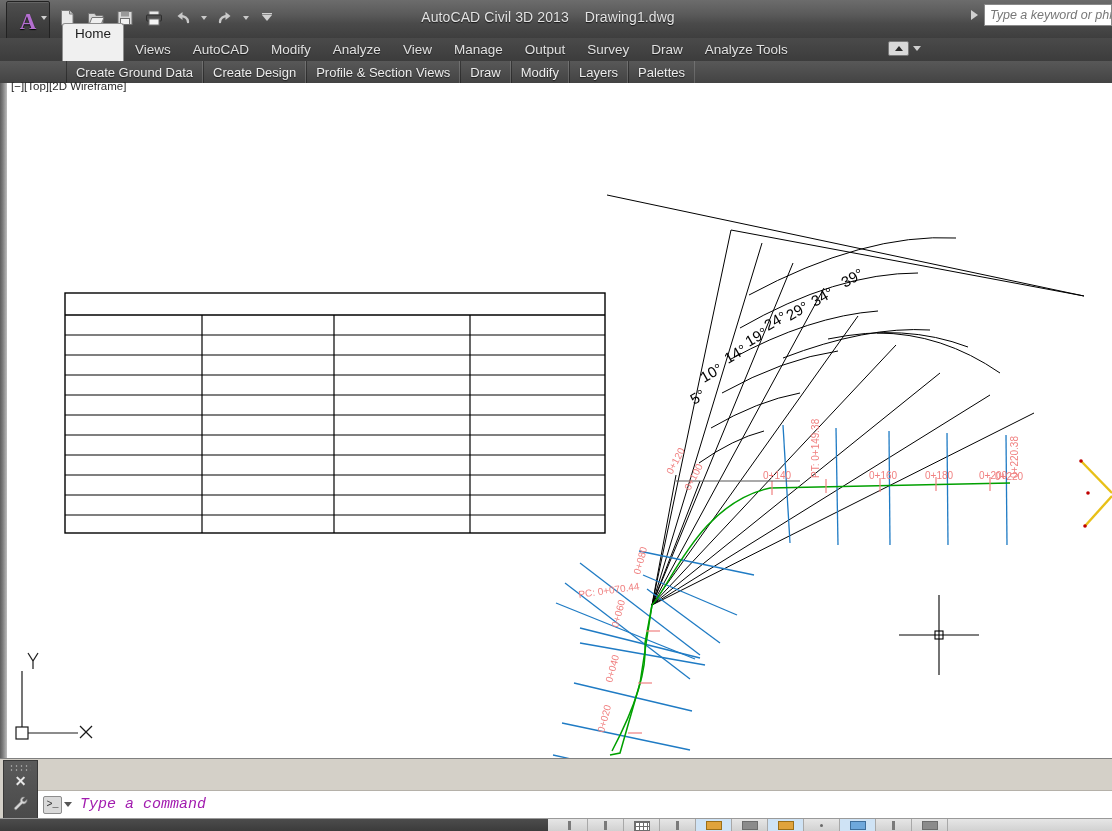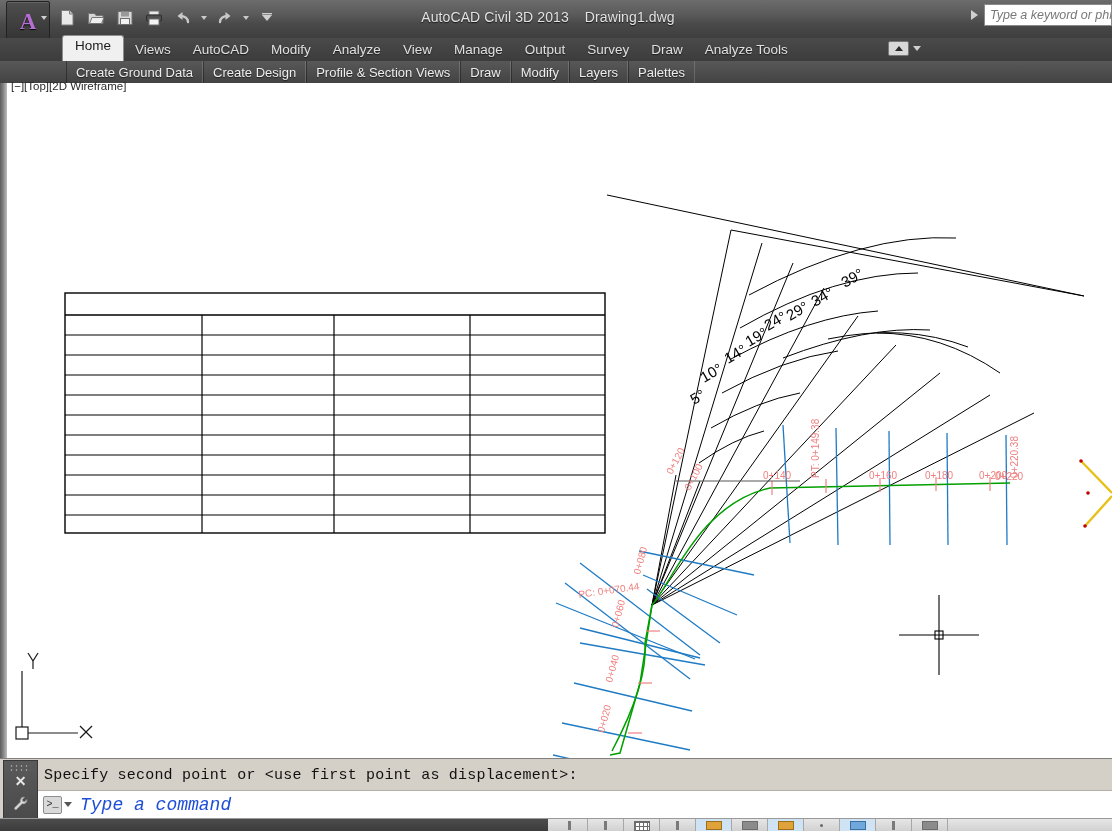--- a/index.html
+++ b/index.html
@@ -76,21 +76,21 @@
     border-bottom:1px solid #2a2a2a;
   }
   .tabs-inner{position:absolute;left:62px;top:0;display:flex;align-items:flex-end;height:23px;}
   .tab{
     font-size:13.5px;color:#e0e0e0;padding:3px 11px 4px 11px;
     text-shadow:0 1px 1px rgba(0,0,0,.6);white-space:nowrap;line-height:15px;
   }
   .tab.active{
     background:#f0f0f0;color:#1b1b1b;text-shadow:none;
     border:1px solid #8e8e8e;border-bottom:none;
-    border-radius:3px 3px 0 0;padding:2px 12px 8px 12px;
+    border-radius:3px 3px 0 0;padding:2px 12px 20px 12px;
   }
   .ribbon-min{
     position:absolute;left:888px;top:3px;display:flex;align-items:center;gap:4px;
   }
   .ribbon-min .boxbtn{
     width:19px;height:13px;background:#d8d8d8;border:1px solid #777;border-radius:2px;
     display:flex;align-items:center;justify-content:center;
   }
   .ribbon-min .up{
     width:0;height:0;border-left:4px solid transparent;border-right:4px solid transparent;
@@ -173,21 +173,21 @@
     display:flex;align-items:center;justify-content:center;
     font-family:"Liberation Mono",monospace;font-size:10px;color:#333;
     border-radius:2px;margin-right:2px;
   }
   .prompt-caret{
     width:0;height:0;border-left:4px solid transparent;border-right:4px solid transparent;
     border-top:5px solid #555;margin-right:8px;
   }
   .cmd-ph{
     font-family:"Liberation Mono","DejaVu Sans Mono",monospace;
-    font-style:italic;color:#1d4ed8;font-size:18px;
+    font-style:italic;color:#a21caf;font-size:15px;
   }
 
   
   .statusbar{
     position:absolute;left:0;top:818px;width:1112px;height:13px;
     background:linear-gradient(180deg,#e6e6e6,#cfcfcf);
     border-top:1px solid #9a9a9a;overflow:hidden;
   }
   .sb-left{
     position:absolute;left:0;top:0;width:548px;height:13px;
@@ -478,23 +478,20 @@
   <div class="cmdline">
     <div class="cmd-grip">
       <div class="grip-dots"></div>
       <div class="grip-x">✕</div>
       <div class="grip-wrench">
         <svg width="18" height="18" viewBox="0 0 18 18">
           <path d="M12.5 2.2a3.6 3.6 0 0 0-4.1 4.7L2.6 12.7a1.3 1.3 0 0 0 1.8 1.8l5.8-5.8a3.6 3.6 0 0 0 4.7-4.1l-2.2 2.2-1.9-.5-.5-1.9z" fill="#d8d8d8" stroke="#8d8d8d" stroke-width=".7"></path>
         </svg>
       </div>
     </div>
-    <div class="cmd-history">
-      <span>Specify second point or &lt;use first point as displacement&gt;:</span>
-    </div>
     <div class="cmd-input-row">
       <span class="prompt-icon">&gt;_</span>
       <span class="prompt-caret"></span>
       <span class="cmd-ph">Type a command</span>
     </div>
   </div>
 
   <div class="statusbar">
     <div class="sb-left"></div>
     <div class="sb-icons">

